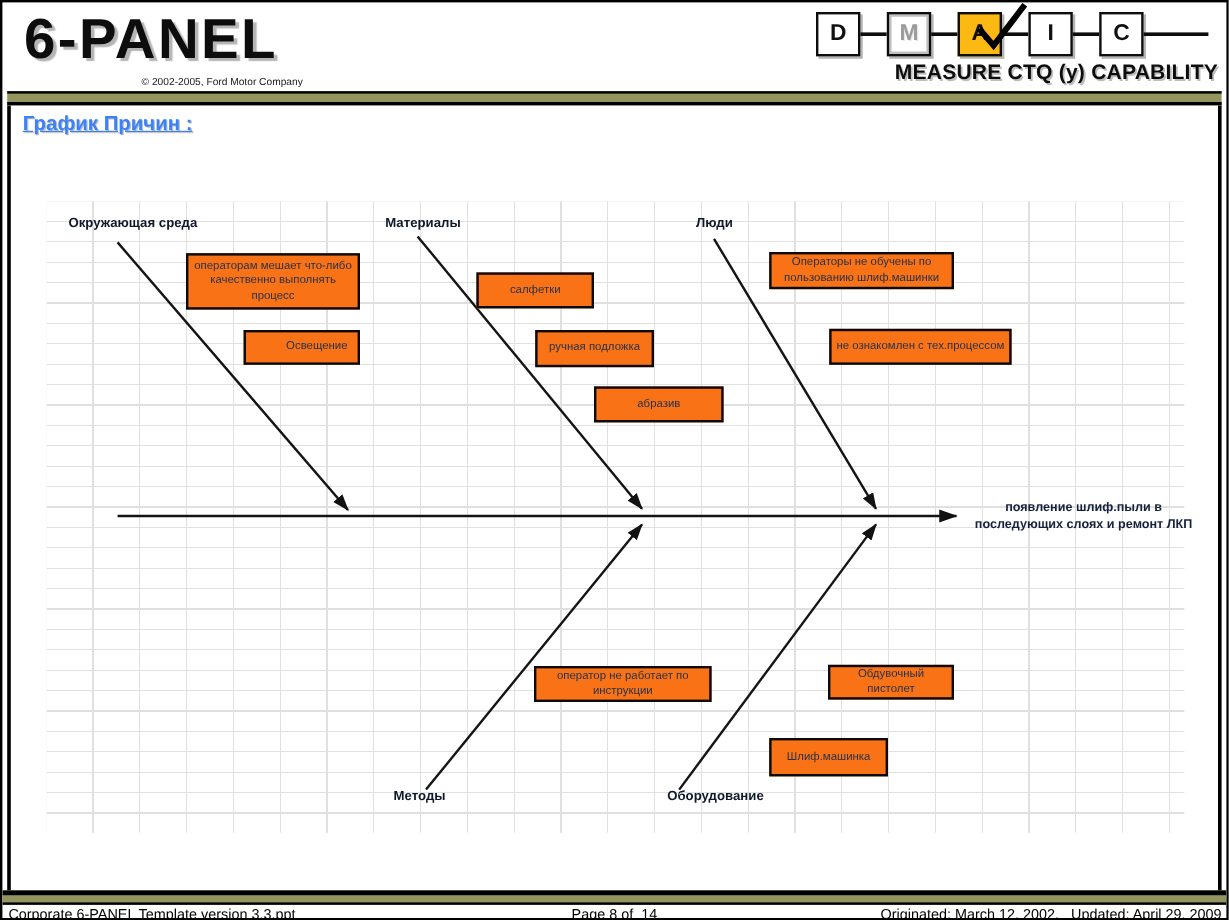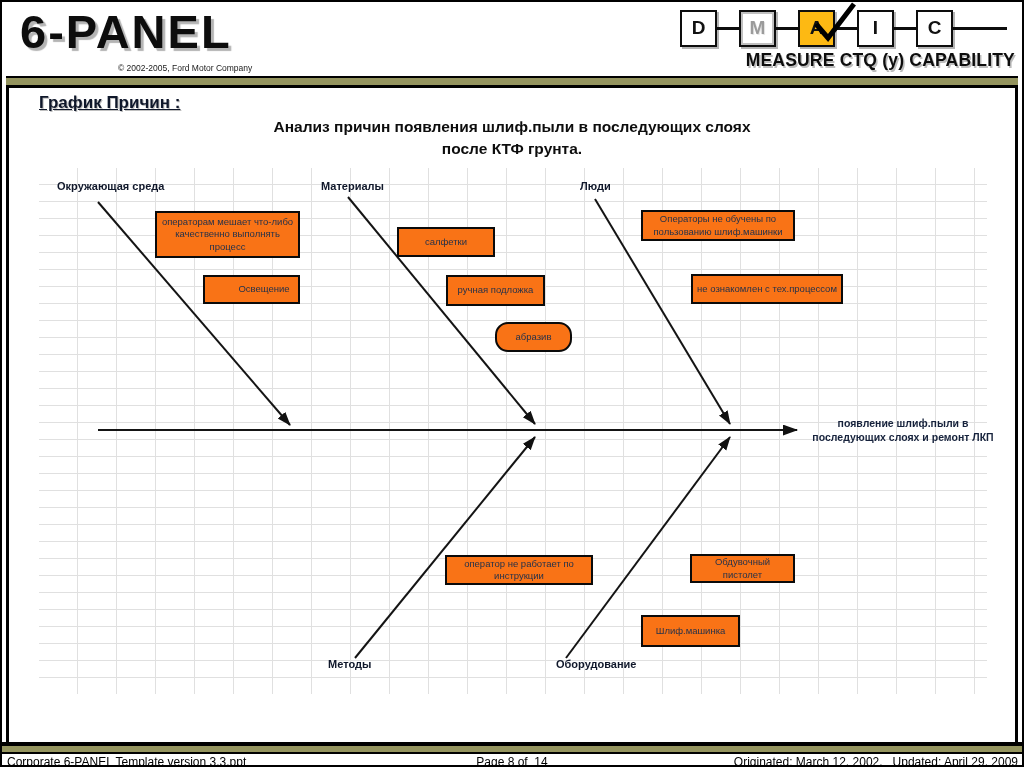--- a/index.html
+++ b/index.html
@@ -18,21 +18,21 @@
   .dtail { width:54px; height:3px; background:#0d0d0d; }
   .checkmark { position:absolute; left:780px; top:0; }
   .phase { position:absolute; right:7px; top:48px; font-size:17.5px; font-weight:bold; color:#0d0d0d; letter-spacing:.2px; text-shadow:1.5px 1.5px 0 #bdbdbd; }
 
   
   .bar-top { position:absolute; left:4px; right:4px; top:74px; height:12px; background:#94945E; border-top:2px solid #000; border-bottom:3px solid #000; }
   .bar-bottom { position:absolute; left:0; right:0; top:740px; height:12px; background:#94945E; border-top:4px solid #000; border-bottom:2px solid #000; }
 
   
   .panel { position:absolute; left:4px; right:4px; top:86px; height:654px; background:#fff; border-left:3px solid #000; border-right:3px solid #000; }
-  .section-label { position:absolute; left:10px; top:5px; font-size:17px; font-weight:bold; text-decoration:underline; color:#0f172a; text-shadow:1px 1px 0 #c0c0c0;margin-left:20px; }
+  .section-label { position:absolute; left:10px; top:5px; font-size:17px; font-weight:bold; text-decoration:underline; color:#3b82f6; text-shadow:1px 1px 0 #c0c0c0; }
   .chart-title { position:absolute; left:0; right:0; top:28px; text-align:center; font-size:15.5px; font-weight:bold; color:#0d0d0d; line-height:22px; }
 
   
   .grid { position:absolute; left:30px; top:80px; width:948px; height:526px; background:#fff;
     background-image:
       repeating-linear-gradient(to right, transparent 0px, transparent 38px, #e0e0e0 38px, #e0e0e0 39px),
       repeating-linear-gradient(to bottom, transparent 0px, transparent 16px, #e0e0e0 16px, #e0e0e0 17px);
   }
   .bones { position:absolute; left:0; top:0; width:1016px; height:654px; }
 
@@ -68,24 +68,20 @@
   </div>
   <svg class="checkmark" width="100" height="46">
     <polyline points="34,22 46,36 72,2" fill="none" stroke="#000" stroke-width="5"></polyline>
   </svg>
   <div class="phase">MEASURE CTQ (y) CAPABILITY</div>
 
   <div class="bar-top"></div>
 
   <div class="panel">
     <div class="section-label">График Причин :</div>
-    <div class="chart-title">
-      <div>Анализ причин появления шлиф.пыли в последующих слоях</div>
-      <div>после КТФ грунта.</div>
-    </div>
 
     <div class="grid"></div>
 
     <svg class="bones" viewBox="0 0 1016 654">
       <defs>
         <marker id="arw" markerWidth="8" markerHeight="6" refX="6.5" refY="2.5" orient="auto" markerUnits="strokeWidth">
           <path d="M0,0 L7,2.5 L0,5 z" fill="#111"></path>
         </marker>
       </defs>
       <line x1="89" y1="342" x2="788" y2="342" stroke="#141414" stroke-width="2.2" marker-end="url(#arw)"></line>
@@ -99,21 +95,21 @@
     <div class="cat" style="left:48px;  top:92px;">Окружающая среда</div>
     <div class="cat" style="left:312px; top:92px;">Материалы</div>
     <div class="cat" style="left:571px; top:92px;">Люди</div>
     <div class="cat" style="left:319px; top:570px;">Методы</div>
     <div class="cat" style="left:547px; top:570px;">Оборудование</div>
 
     <div class="cause" style="left:146px; top:123px; width:145px; height:47px;">операторам мешает что-либо качественно выполнять процесс</div>
     <div class="cause" style="left:194px; top:187px; width:97px;  height:29px;padding-left:28px;">Освещение</div>
     <div class="cause" style="left:388px; top:139px; width:98px;  height:30px;">салфетки</div>
     <div class="cause" style="left:437px; top:187px; width:99px;  height:31px;">ручная подложка</div>
-    <div class="cause" style="left:486px; top:234px; width:77px;  height:30px;border-radius:13px;">абразив</div>
+    <div class="cause" style="left:486px; top:234px; width:108px;  height:30px;">абразив</div>
     <div class="cause" style="left:632px; top:122px; width:154px; height:31px;">Операторы не обучены по пользованию шлиф.машинки</div>
     <div class="cause" style="left:682px; top:186px; width:152px; height:30px;">не ознакомлен с тех.процессом</div>
     <div class="cause" style="left:436px; top:467px; width:148px; height:30px;">оператор не работает по инструкции</div>
     <div class="cause" style="left:681px; top:466px; width:105px; height:29px;">Обдувочный пистолет</div>
     <div class="cause" style="left:632px; top:527px; width:99px;  height:32px;">Шлиф.машинка</div>
 
     <div class="effect">
       <div>появление шлиф.пыли в</div>
       <div>последующих слоях и ремонт ЛКП</div>
     </div>

